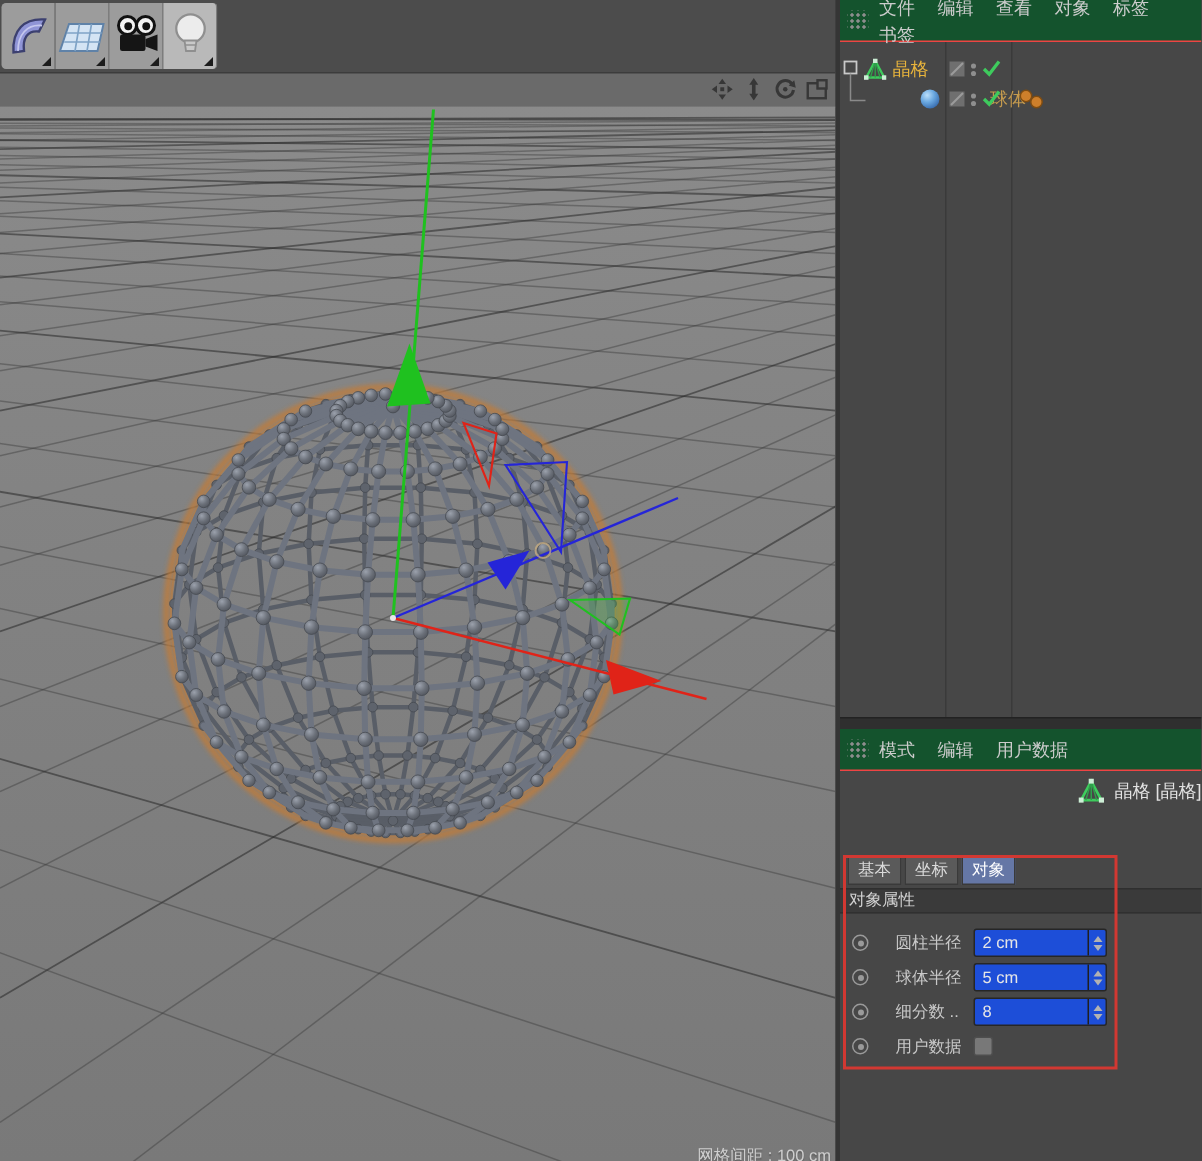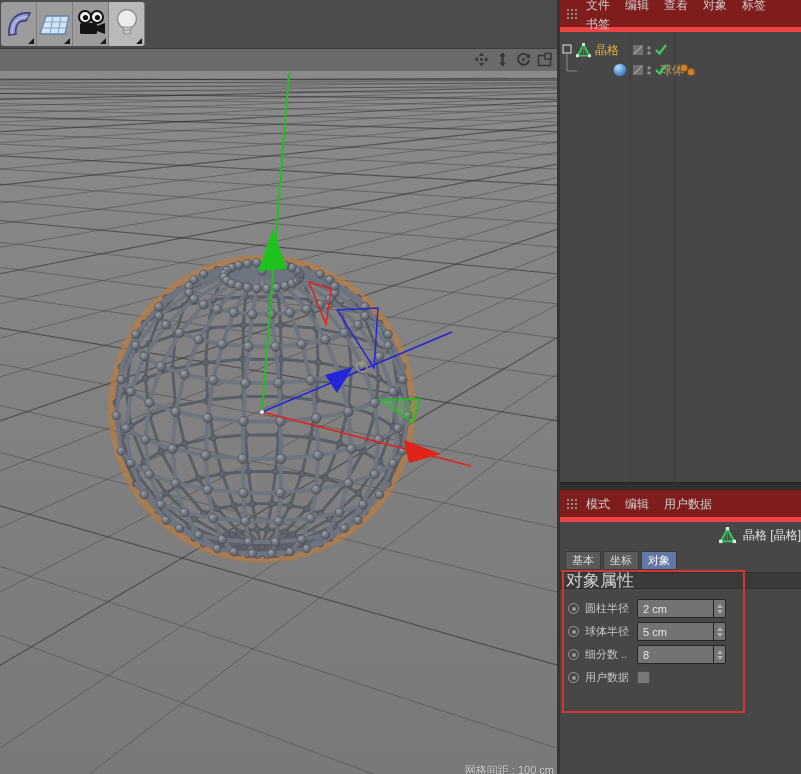--- a/index.html
+++ b/index.html
@@ -21,46 +21,46 @@
   .vp-header-icons{position:absolute;right:4px;top:2px;display:flex;gap:4px;}
   .vph-icon{width:17px;height:17px;display:flex;align-items:center;justify-content:center;}
   .vp-canvas{position:absolute;left:0;top:71px;width:557px;height:703px;overflow:hidden;
     background:linear-gradient(#8b8b8b,#848484 30%,#797979);}
   #scene{position:absolute;left:0;top:0;}
   .vp-status{position:absolute;right:3px;bottom:-4px;color:#cfcfcf;font-size:11px;text-shadow:0 1px 1px rgba(0,0,0,.25);}
   
   .splitter{position:absolute;left:557px;top:0;width:3px;height:774px;background:#353535;}
   
   .right-panel{position:absolute;left:560px;top:0;width:241px;height:774px;background:#474747;}
-  .panel-menubar{height:27px;background:#7f1d1d;border-bottom:5px solid #ef4444;display:flex;align-items:center;padding-left:5px;}
+  .panel-menubar{height:27px;background:#14532d;border-bottom:1px solid #ef4444;display:flex;align-items:center;padding-left:5px;}
   .grip{width:14px;height:13px;margin-right:7px;flex:none;
     background-image:radial-gradient(circle,#8d8d8d 1px,transparent 1.2px);
     background-size:4px 4px;background-position:1px 1px;}
   .menu-item{color:#cccccc;font-size:12px;margin-right:15px;cursor:default;white-space:nowrap;}
   
   .om-body{position:relative;height:450px;}
   .om-col-sep{position:absolute;top:0;bottom:0;width:1px;background:#3a3a3a;}
   .om-row{position:absolute;left:0;width:100%;height:20px;display:flex;align-items:center;}
   .om-label{font-size:12px;font-weight:normal;margin-left:4px;}
   .om-toggles{position:absolute;left:72px;top:2px;}
   .om-tags{position:absolute;left:118px;top:2px;}
   .om-divider{height:7px;background:#2f2f2f;border-top:1px solid #222;}
   
   .am-title{height:26px;display:flex;align-items:center;padding-left:8px;color:#e2e2e2;font-size:12px;justify-content:flex-end;}
   .am-title svg{margin-right:7px;}
-  .am-tabs{height:24px;display:flex;align-items:center;padding-left:5px;gap:2px;}
+  .am-tabs{height:24px;display:flex;align-items:center;padding-left:5px;gap:2px;margin-top:28px;}
   .am-tab{height:17px;line-height:17px;padding:0 6px;font-size:11px;color:#dadada;background:#5a5a5a;border:1px solid #3a3a3a;cursor:default;}
   .am-tab.active{background:#6577a6;color:#ffffff;}
-  .am-section{height:15px;line-height:15px;background:#3a3a3a;color:#d2d2d2;font-size:17px;padding-left:6px;border-top:1px solid #2f2f2f;border-bottom:1px solid #303030;}
+  .am-section{height:15px;line-height:15px;background:#3a3a3a;color:#d2d2d2;font-size:11px;padding-left:6px;border-top:1px solid #2f2f2f;border-bottom:1px solid #303030;}
   .am-props{padding-top:8px;}
   .prop-row{height:23px;display:flex;align-items:center;padding-left:8px;}
   .kf-circle{width:9px;height:9px;border:1.5px solid #9a9a9a;border-radius:50%;position:relative;flex:none;}
   .kf-circle::after{content:"";position:absolute;left:2.5px;top:2.5px;width:4px;height:4px;border-radius:50%;background:#9a9a9a;}
-  .prop-label{color:#c8c8c8;font-size:11px;margin-left:6px;width:52px;flex:none;white-space:nowrap;overflow:hidden;}
-  .prop-field{width:87px;height:17px;background:#737373;border:1px solid #262626;border-radius:2px;display:flex;align-items:center;position:relative;}
+  .prop-label{color:#c8c8c8;font-size:11px;margin-left:18px;width:52px;flex:none;white-space:nowrap;overflow:hidden;}
+  .prop-field{width:87px;height:17px;background:#1d4ed8;border:1px solid #262626;border-radius:2px;display:flex;align-items:center;position:relative;}
   .pf-val{color:#e6e6e6;font-size:11px;padding-left:5px;flex:1;}
   .pf-spin{width:11px;height:100%;border-left:1px solid #1f1f1f;display:flex;flex-direction:column;align-items:center;justify-content:center;gap:2px;}
   .spin-up{width:0;height:0;border-left:3px solid transparent;border-right:3px solid transparent;border-bottom:4px solid #b2b2b2;}
   .spin-dn{width:0;height:0;border-left:3px solid transparent;border-right:3px solid transparent;border-top:4px solid #b2b2b2;}
   .prop-checkbox{width:11px;height:11px;background:#787878;border:1px solid #4e4e4e;border-radius:2px;}
   .annotation-rect{position:absolute;left:2px;top:570px;width:179px;height:139px;border:2px solid #d23832;pointer-events:none;}
 </style>
 </head>
 <body>
 

